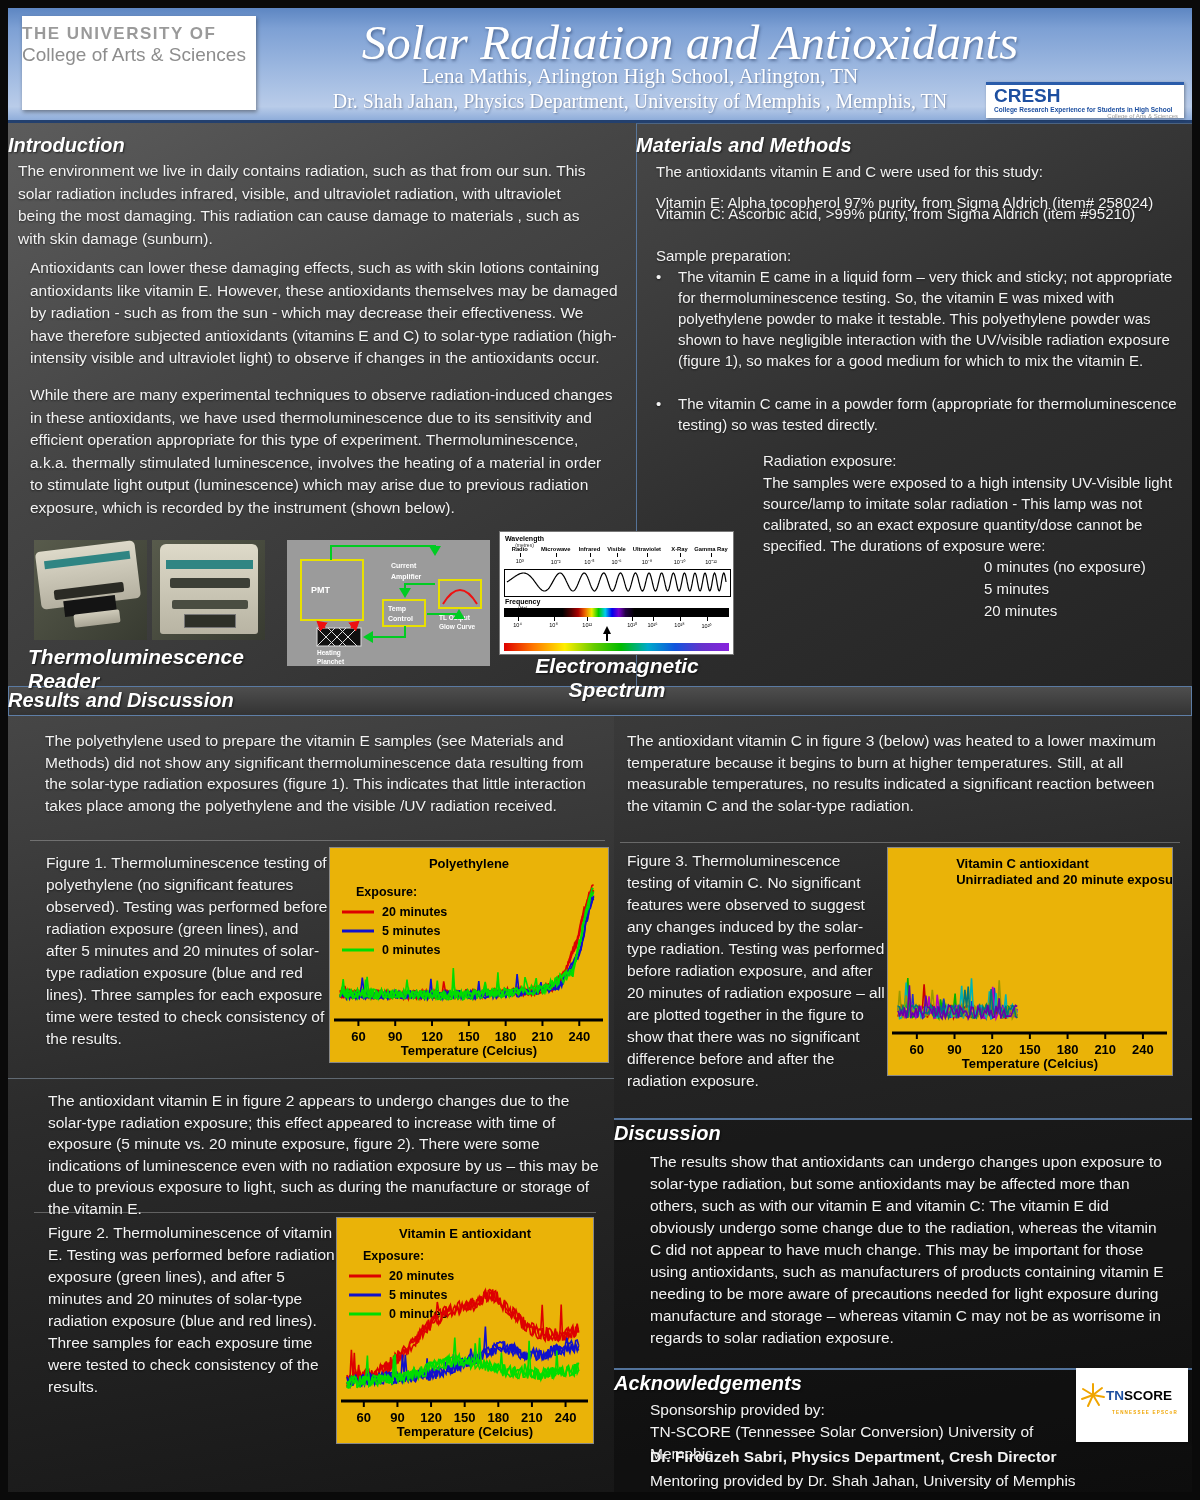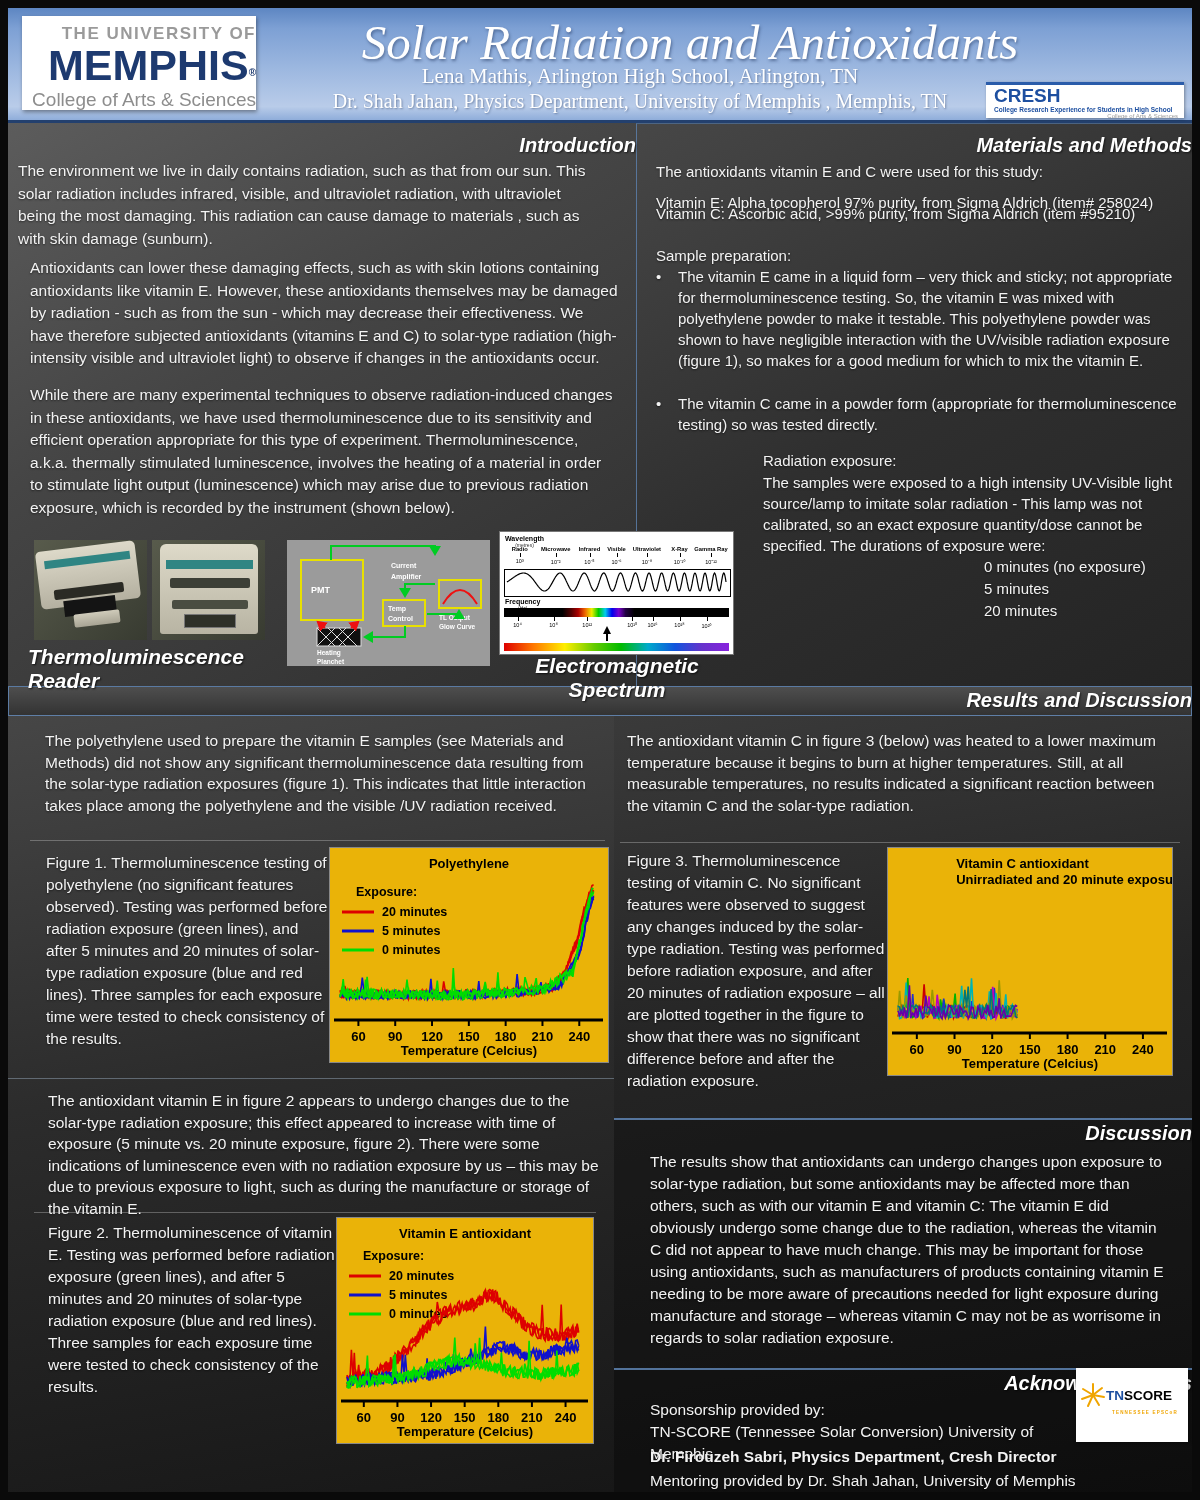--- a/index.html
+++ b/index.html
@@ -3,21 +3,21 @@
 <meta charset="utf-8">
 <style>
   html,body{margin:0;padding:0;background:#0a0a0a;}
   body{width:1200px;height:1500px;position:relative;font-family:"Liberation Sans","DejaVu Sans",sans-serif;overflow:hidden;}
   .abs{position:absolute;}
   
   .header-band{left:8px;top:8px;width:1184px;height:112px;
     background:linear-gradient(180deg,#5d86c2 0%,#7da0d4 18%,#9db8e0 55%,#b9cce9 88%,#8fadda 100%);
     border-bottom:3px solid #23406e;}
   .uofm-box{left:22px;top:16px;width:234px;height:94px;background:#fff;box-shadow:1px 2px 4px rgba(0,0,0,.4);
-    text-align:right;line-height:1;}
+    text-align:left;line-height:1;}
   .uofm-l1{margin-top:9px;font-size:17px;font-weight:bold;color:#9a9a9a;letter-spacing:1.5px;}
   .uofm-l2{font-size:43px;font-weight:800;color:#1d3a70;letter-spacing:0px;margin-top:2px;}
   .uofm-reg{font-size:10px;vertical-align:4px;color:#1d3a70;}
   .uofm-l3{font-size:19px;color:#8d8d8d;margin-top:3px;}
   .poster-title{left:270px;top:14px;width:840px;text-align:center;color:#fff;
     font-family:"Liberation Serif","DejaVu Serif",serif;font-style:italic;font-size:49px;
     text-shadow:1px 2px 3px rgba(30,50,90,.5);}
   .author-line{left:60px;width:1160px;text-align:center;color:#fff;
     font-family:"Liberation Serif","DejaVu Serif",serif;text-shadow:1px 1px 2px rgba(30,50,90,.45);}
   .author1{top:64px;font-size:21px;}
@@ -33,21 +33,21 @@
     border-left:1px solid rgba(100,140,190,.75);border-top:1px solid rgba(100,140,190,.6);box-sizing:border-box;}
   .results-band{left:8px;top:686px;width:1184px;height:30px;background:linear-gradient(#4e4e4e,#333);
     border:1px solid rgba(100,140,190,.8);box-sizing:border-box;}
   .res-left{left:8px;top:716px;width:606px;height:776px;background:linear-gradient(170deg,#464646 0%,#2c2c2c 45%,#171717 100%);}
   .res-right{left:614px;top:716px;width:578px;height:776px;background:linear-gradient(170deg,#3a3a3a 0%,#242424 40%,#141414 100%);}
   .left-subdiv{left:8px;top:1078px;width:606px;height:0;border-top:1px solid rgba(160,180,200,.45);}
   .disc-sec{left:614px;top:1118px;width:578px;height:250px;background:rgba(0,0,0,.22);border-top:2px solid rgba(100,140,190,.8);box-sizing:border-box;}
   .ack-sec{left:614px;top:1368px;width:578px;height:124px;background:rgba(0,0,0,.3);border-top:2px solid rgba(100,140,190,.8);box-sizing:border-box;}
   .hr{height:0;border-top:1px solid rgba(210,210,210,.35);}
   
-  .h{color:#fff;font-weight:bold;font-style:italic;font-size:20px;text-align:right;
+  .h{color:#fff;font-weight:bold;font-style:italic;font-size:20px;text-align:left;
     text-shadow:1px 1px 2px rgba(0,0,0,.6);}
   .txt{color:#f3f3f3;font-size:15.5px;line-height:22.5px;text-shadow:0 1px 2px rgba(0,0,0,.55);}
   .txt2{color:#f3f3f3;font-size:15px;line-height:21px;text-shadow:0 1px 2px rgba(0,0,0,.55);}
   .bullet-row{display:flex;}
   .bullet-dot{width:22px;flex:none;}
   .imgcap{color:#fff;font-weight:bold;font-style:italic;font-size:21px;text-shadow:1px 1px 2px rgba(0,0,0,.7);}
   
   .photo{width:113px;height:100px;background:linear-gradient(135deg,#585b4c,#383b31);overflow:hidden;position:absolute;}
   .dev1{position:absolute;left:4px;top:6px;width:100px;height:58px;background:linear-gradient(#ddd9c9,#b4b0a0);
     border-radius:5px;transform:rotate(-7deg);}
@@ -89,21 +89,20 @@
   .tns-tn{color:#1d4fa0;}
   .tns-score{color:#000000;}
   .tns-sub{font-size:4.5px;color:#f0a500;letter-spacing:1.2px;font-weight:bold;margin-left:36px;margin-top:2px;}
 </style>
 </head>
 <body>
 
 <div class="abs header-band"></div>
 <div class="abs uofm-box">
   <div class="uofm-l1">THE UNIVERSITY OF</div>
-  <div class="uofm-l2"><span>MEMPHIS</span><span class="uofm-reg">®</span></div>
   <div class="uofm-l3">College of Arts &amp; Sciences</div>
 </div>
 <div class="abs poster-title">Solar Radiation and Antioxidants</div>
 <div class="abs author-line author1">Lena Mathis, Arlington High School, Arlington, TN</div>
 <div class="abs author-line author2">Dr. Shah Jahan, Physics Department, University of Memphis , Memphis, TN</div>
 <div class="abs cresh-box">
   <span class="cresh-name">CRESH</span>
   <div class="cresh-tag">College Research Experience for Students in High School</div>
   <div class="cresh-org">College of Arts &amp; Sciences</div>
 </div>

